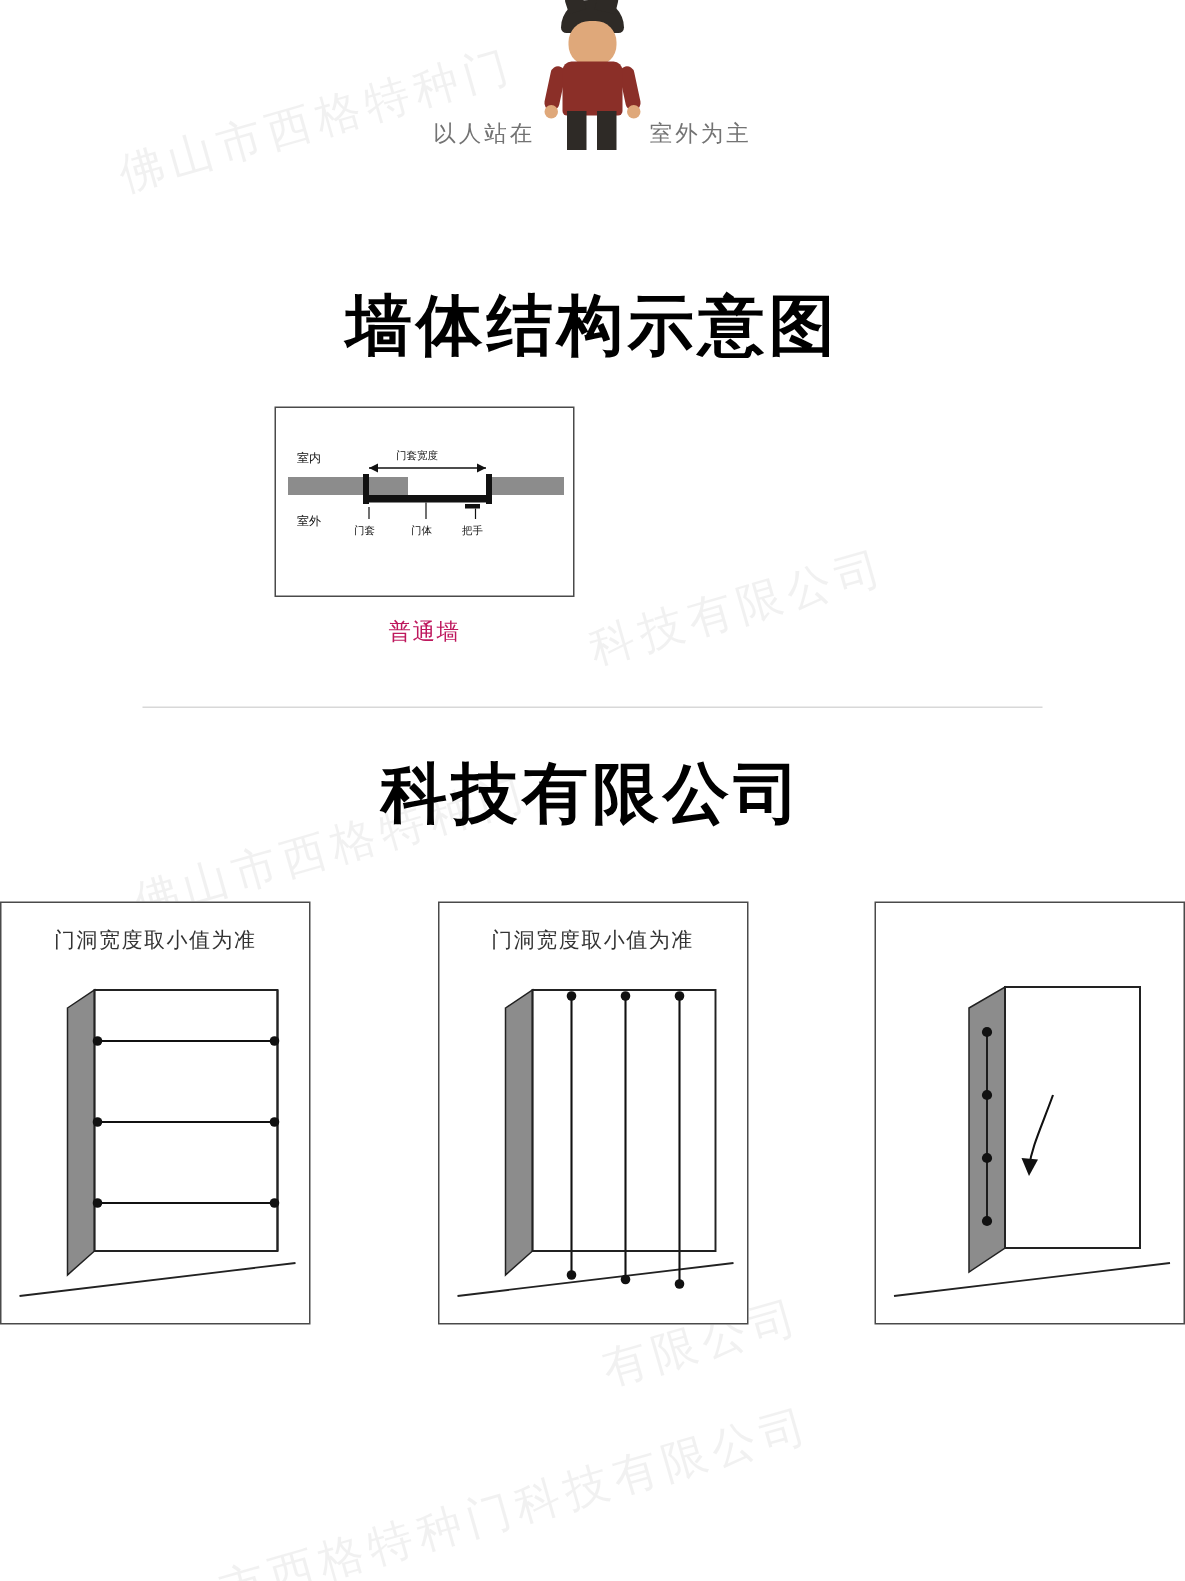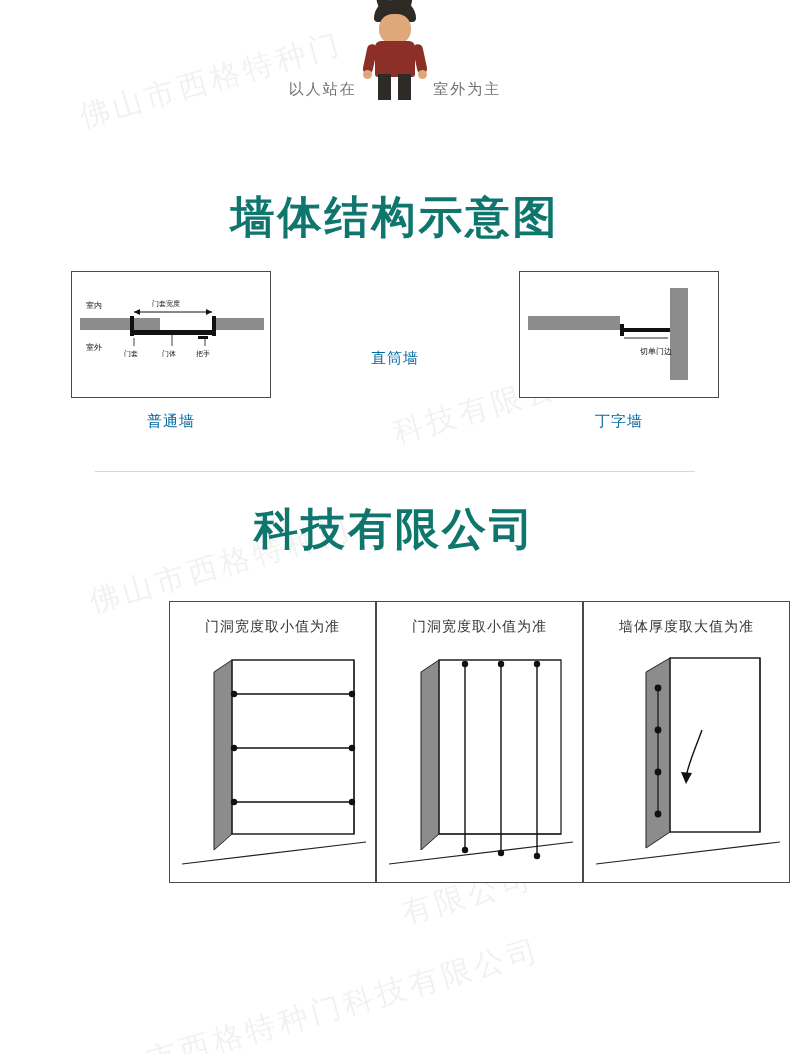--- a/index.html
+++ b/index.html
@@ -134,21 +134,21 @@
     letter-spacing: 2px;
     z-index: 2;
   }
   .person-caption .gap { display: inline-block; width: 64px; }
 
   
   .section-title {
     text-align: center;
     font-size: 44px;
     font-weight: bold;
-    color: #0f766e;
+    color: #000000;
     letter-spacing: 3px;
     position: relative;
     z-index: 10;
   }
   #wall-structure-title { margin-top: 58px; }
   #door-measure-title   { margin-top: 28px; }
 
   .divider {
     width: 600px;
     height: 1px;
@@ -172,30 +172,30 @@
   .wall-box {
     width: 198px;
     height: 125px;
     border: 1px solid #4a4a4a;
     background: #fff;
     position: relative;
   }
   .wall-label {
     text-align: center;
     font-size: 15px;
-    color: #0369a1;
+    color: #be185d;
     margin-top: 14px;
     letter-spacing: 1px;
   }
   .wall-box svg { display: block; }
 
   
   .measure-row {
     display: flex;
-    justify-content: flex-end;
+    justify-content: space-between;
     margin-top: 42px;
     position: relative;
     z-index: 10;
   }
   .measure-card {
     width: 205px;
     height: 280px;
     border: 1px solid #4a4a4a;
     background: #fff;
     position: relative;
@@ -274,36 +274,22 @@
         <text x="80" y="34" font-size="7" fill="#111" font-family="Liberation Sans, sans-serif">门套宽度</text>
         <text x="52" y="84" font-size="7" fill="#111" font-family="Liberation Sans, sans-serif">门套</text>
         <text x="90" y="84" font-size="7" fill="#111" font-family="Liberation Sans, sans-serif">门体</text>
         <text x="124" y="84" font-size="7" fill="#111" font-family="Liberation Sans, sans-serif">把手</text>
       </svg>
     </div>
     <div class="wall-label">普通墙</div>
   </div>
 
   <div class="wall-card">
-    <div class="wall-label">直筒墙</div>
-  </div>
-
-  <div class="wall-card">
-    <div class="wall-box">
-      <svg width="198" height="125" viewBox="0 0 198 125">
-        <rect x="8" y="44" width="92" height="14" fill="#8c8c8c"></rect>
-        <rect x="150" y="16" width="18" height="92" fill="#8c8c8c"></rect>
-        <rect x="100" y="56" width="50" height="4" fill="#111"></rect>
-        <rect x="100" y="52" width="4" height="12" fill="#111"></rect>
-        <line x1="104" y1="66" x2="148" y2="66" stroke="#111" stroke-width="0.9"></line>
-        <text x="120" y="82" font-size="8" fill="#111" font-family="Liberation Sans, sans-serif">切单门边</text>
-      </svg>
-    </div>
-    <div class="wall-label">丁字墙</div>
-  </div>
+  </div>
+
 </div>
 
 <div class="divider"></div>
 
 <div class="section-title" id="door-measure-title">科技有限公司</div>
 
 <div class="measure-row">
 
   <div class="measure-card">
     <div class="measure-caption">门洞宽度取小值为准</div>
@@ -345,21 +331,20 @@
         <circle cx="124" cy="251" r="3.2" fill="#111"></circle>
       <line x1="160" y1="62" x2="160" y2="254" stroke="#111" stroke-width="1.4"></line>
       <circle cx="160" cy="62" r="3.2" fill="#111"></circle>
         <circle cx="160" cy="254" r="3.2" fill="#111"></circle>
 
       <line x1="62" y1="232" x2="184" y2="232" stroke="#222" stroke-width="1"></line>
     </svg>
   </div>
 
   <div class="measure-card">
-    <div class="measure-caption">墙体厚度取大值为准</div>
     <svg width="205" height="280" viewBox="0 0 205 280">
       <line x1="12" y1="262" x2="196" y2="240" stroke="#222" stroke-width="1.2"></line>
 
       <polygon points="62,70 86,56 86,230 62,246" fill="#8c8c8c" stroke="#222" stroke-width="1"></polygon>
 
       <polygon points="86,56 176,56 176,230 86,230" fill="none" stroke="#222" stroke-width="1.3"></polygon>
       <line x1="176" y1="56" x2="176" y2="230" stroke="#222" stroke-width="1.3"></line>
 
       <line x1="74" y1="86" x2="74" y2="212" stroke="#111" stroke-width="1.2"></line>
       <circle cx="74" cy="86" r="3.4" fill="#111"></circle>

